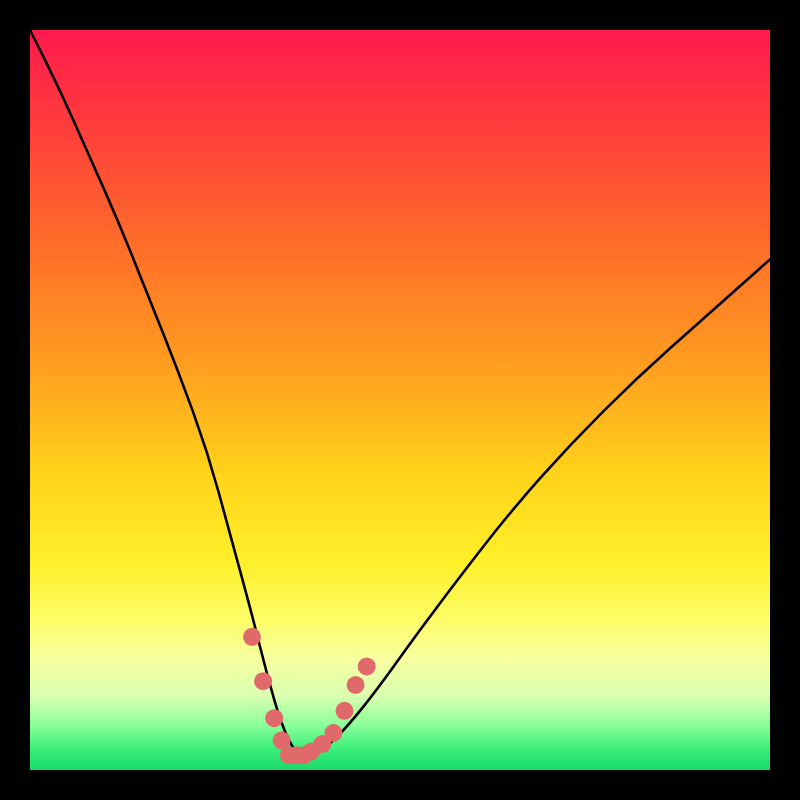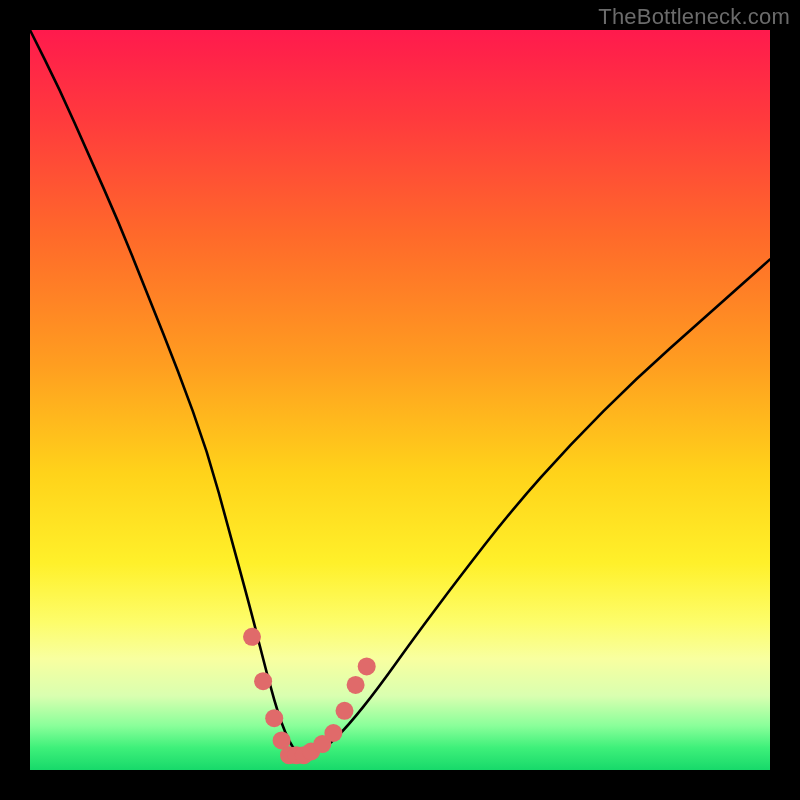--- a/index.html
+++ b/index.html
@@ -57,21 +57,20 @@
     top: 0;
     width: 740px;
     height: 740px;
     overflow: visible;
   }
 </style>
 </head>
 <body>
 
 <div class="frame">
-  <div class="watermark">TheBottleneck.com</div>
   <div class="plot">
     <svg class="curve" viewBox="0 0 740 740">
       <path id="main-curve" fill="none" stroke="#000" stroke-width="2.6" stroke-linecap="round" d="M 0 0 Q 0 0 14.8 29.599999999999966 Q 29.6 59.19999999999993 44.400000000000006 92.5 Q 59.2 125.80000000000007 74 159.10000000000002 Q 88.8 192.39999999999998 103.6 229.39999999999998 Q 118.4 266.4 133.2 303.4 Q 148 340.4 162.8 381.1 Q 177.6 421.8 188.7 462.5 Q 199.8 503.2 210.9 543.9 Q 222 584.6 229.4 614.2 Q 236.8 643.8 244.20000000000002 669.7 Q 251.60000000000002 695.6 259 710.4000000000001 Q 266.4 725.2 273.79999999999995 725.2 Q 281.2 725.2 288.6 721.5 Q 296 717.8 307.1 706.7 Q 318.2 695.6 333 677.1 Q 347.79999999999995 658.6 366.29999999999995 632.7 Q 384.8 606.8 407 577.2 Q 429.2 547.6 455.1 514.3 Q 481 481 510.59999999999997 447.7 Q 540.1999999999999 414.4 573.5 381.09999999999997 Q 606.8 347.79999999999995 640.0999999999999 318.2 Q 673.4 288.6 706.7 259 T 740 229.40000000000003"></path>
       <g id="marker-group">
           <circle cx="222" cy="606.8" r="9" fill="#e06a6a"></circle>
           <circle cx="233.1" cy="651.2" r="9" fill="#e06a6a"></circle>
           <circle cx="244.20000000000002" cy="688.2" r="9" fill="#e06a6a"></circle>
           <circle cx="251.60000000000002" cy="710.4" r="9" fill="#e06a6a"></circle>
           <circle cx="259" cy="725.2" r="9" fill="#e06a6a"></circle>
           <circle cx="266.4" cy="725.2" r="9" fill="#e06a6a"></circle>

